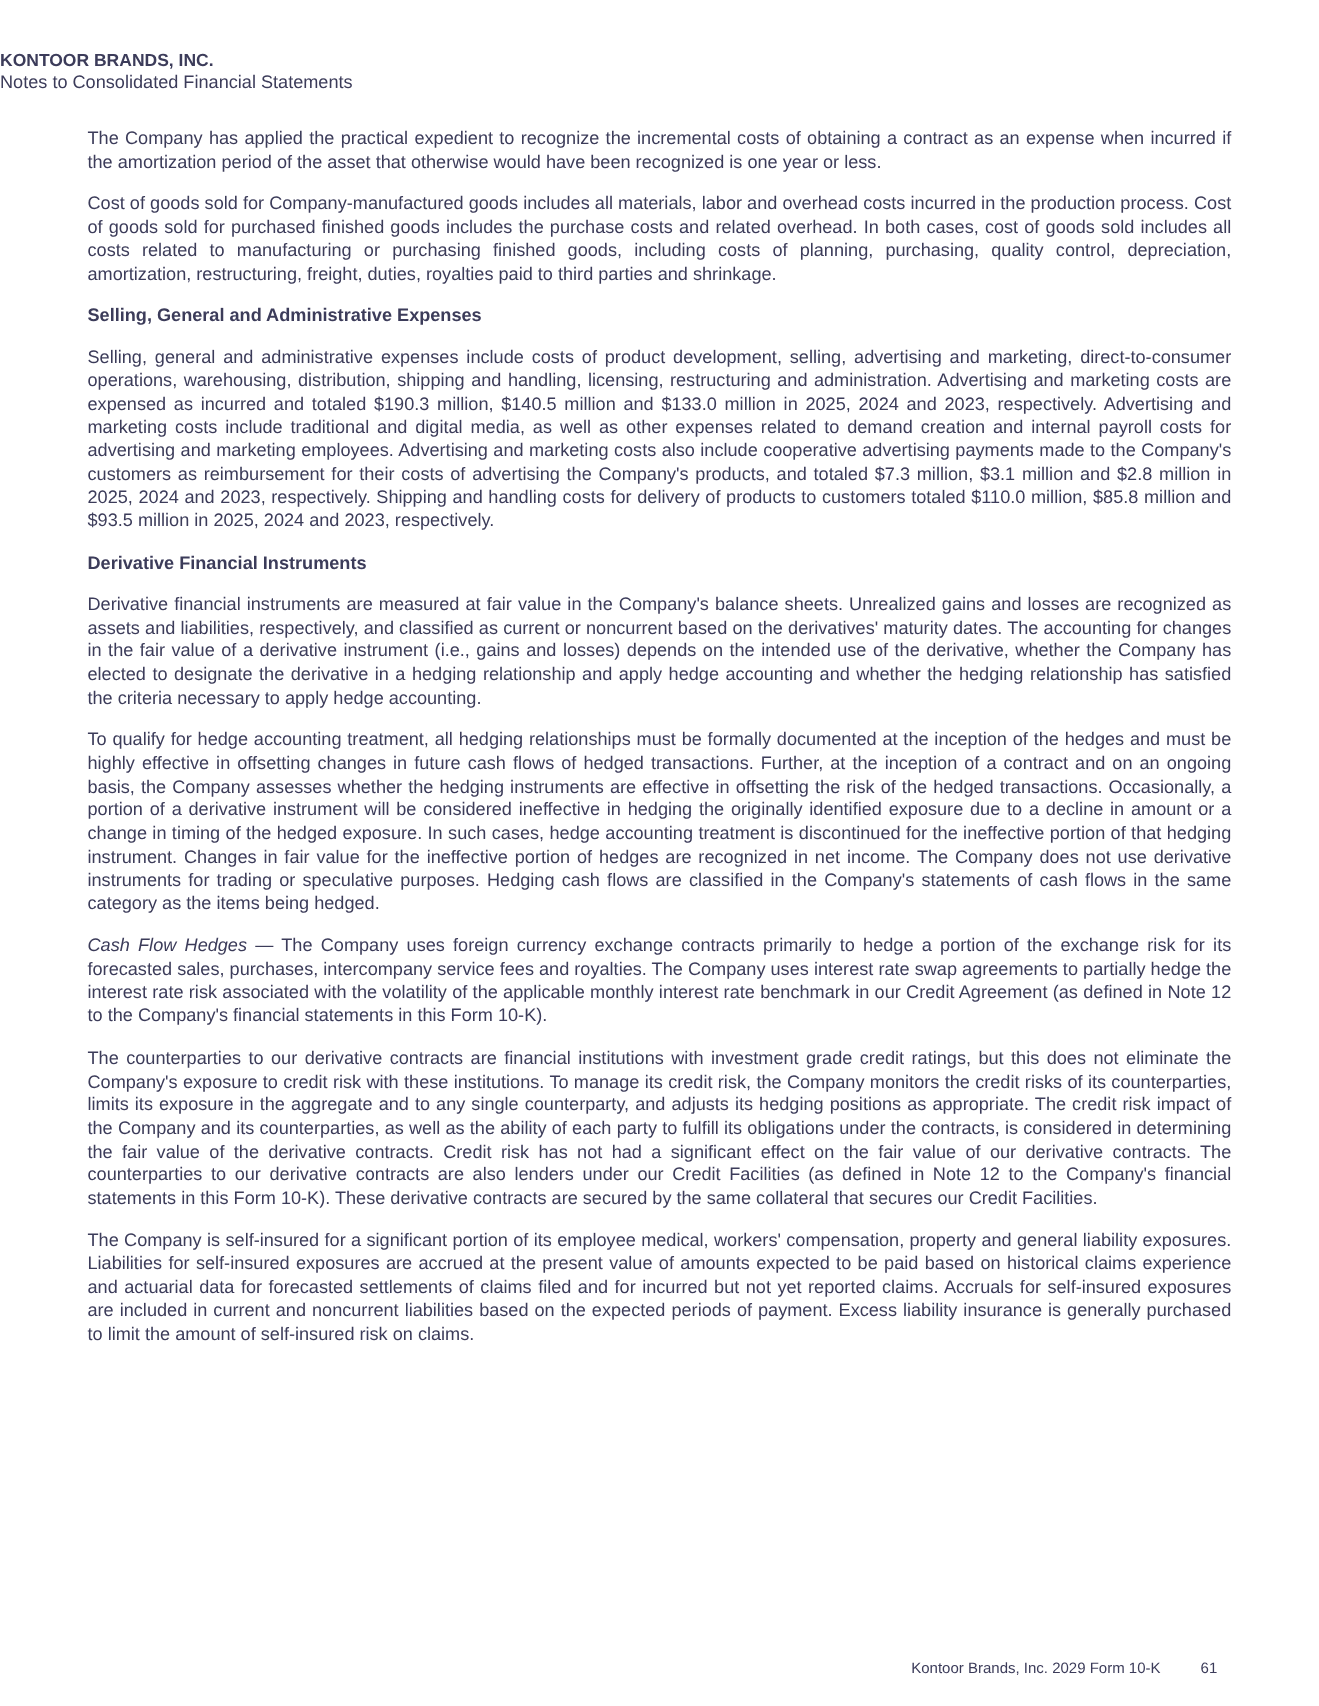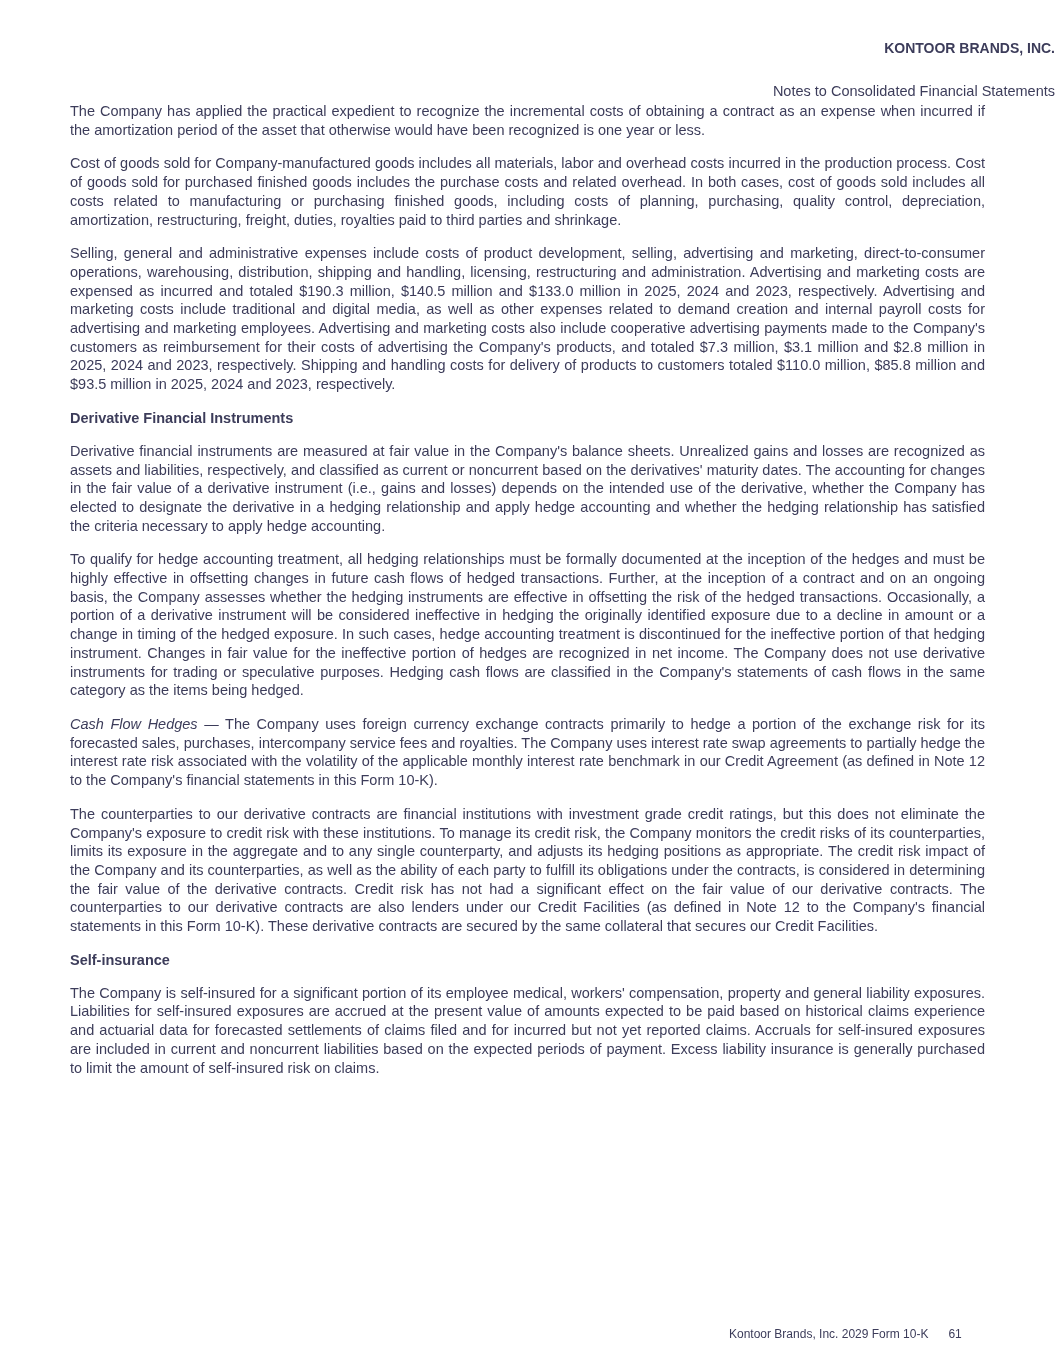--- a/index.html
+++ b/index.html
@@ -1,47 +1,47 @@
 <!DOCTYPE html>
 <html><head>
 <meta charset="utf-8">
 <style>
   html, body { margin: 0; padding: 0; background: #ffffff; }
   body { width: 1055px; height: 1365px; position: relative; overflow: hidden;
          font-family: "Liberation Sans", sans-serif; color: #3c3c5a; }
-  .header { position: absolute; top: 39px; left: 0; width: 1055px; text-align: right; }
+  .header { position: absolute; top: 39px; left: 0; width: 1055px; text-align: left; }
   .company { font-size: 14px; font-weight: bold; line-height: 18px; }
-  .subtitle { font-size: 14.5px; line-height: 18px; margin-top: 25px; }
+  .subtitle { font-size: 14.5px; line-height: 18px; }
   .content { position: absolute; top: 102px; left: 70px; width: 915px; }
   p { margin: 0 0 15px 0; font-size: 14.5px; line-height: 18.7px; text-align: justify; }
   h3 { margin: 0 0 15px 0; font-size: 14.5px; line-height: 18px; font-weight: bold; }
   em { }
   .footer { position: absolute; top: 1327px; left: 729px; font-size: 12px; color: #3c3c5a; }
-  .footer .page { margin-left: 20px; }
+  .footer .page { margin-left: 32px; }
 </style>
 </head>
 <body>
 
 <div class="header">
   <div class="company">KONTOOR BRANDS, INC.</div>
   <div class="subtitle">Notes to Consolidated Financial Statements</div>
 </div>
 
 <div class="content">
   <p>The Company has applied the practical expedient to recognize the incremental costs of obtaining a contract as an expense when incurred if the amortization period of the asset that otherwise would have been recognized is one year or less.</p>
 
   <p>Cost of goods sold for Company-manufactured goods includes all materials, labor and overhead costs incurred in the production process. Cost of goods sold for purchased finished goods includes the purchase costs and related overhead. In both cases, cost of goods sold includes all costs related to manufacturing or purchasing finished goods, including costs of planning, purchasing, quality control, depreciation, amortization, restructuring, freight, duties, royalties paid to third parties and shrinkage.</p>
 
+  <h3>Selling, General and Administrative Expenses</h3>
   <p>Selling, general and administrative expenses include costs of product development, selling, advertising and marketing, direct-to-consumer operations, warehousing, distribution, shipping and handling, licensing, restructuring and administration. Advertising and marketing costs are expensed as incurred and totaled $190.3 million, $140.5 million and $133.0 million in 2025, 2024 and 2023, respectively. Advertising and marketing costs include traditional and digital media, as well as other expenses related to demand creation and internal payroll costs for advertising and marketing employees. Advertising and marketing costs also include cooperative advertising payments made to the Company's customers as reimbursement for their costs of advertising the Company's products, and totaled $7.3 million, $3.1 million and $2.8 million in 2025, 2024 and 2023, respectively. Shipping and handling costs for delivery of products to customers totaled $110.0 million, $85.8 million and $93.5 million in 2025, 2024 and 2023, respectively.</p>
 
   <h3>Derivative Financial Instruments</h3>
   <p>Derivative financial instruments are measured at fair value in the Company's balance sheets. Unrealized gains and losses are recognized as assets and liabilities, respectively, and classified as current or noncurrent based on the derivatives' maturity dates. The accounting for changes in the fair value of a derivative instrument (i.e., gains and losses) depends on the intended use of the derivative, whether the Company has elected to designate the derivative in a hedging relationship and apply hedge accounting and whether the hedging relationship has satisfied the criteria necessary to apply hedge accounting.</p>
   <p>To qualify for hedge accounting treatment, all hedging relationships must be formally documented at the inception of the hedges and must be highly effective in offsetting changes in future cash flows of hedged transactions. Further, at the inception of a contract and on an ongoing basis, the Company assesses whether the hedging instruments are effective in offsetting the risk of the hedged transactions. Occasionally, a portion of a derivative instrument will be considered ineffective in hedging the originally identified exposure due to a decline in amount or a change in timing of the hedged exposure. In such cases, hedge accounting treatment is discontinued for the ineffective portion of that hedging instrument. Changes in fair value for the ineffective portion of hedges are recognized in net income. The Company does not use derivative instruments for trading or speculative purposes. Hedging cash flows are classified in the Company's statements of cash flows in the same category as the items being hedged.</p>
   <p><em>Cash Flow Hedges</em><span> — The Company uses foreign currency exchange contracts primarily to hedge a portion of the exchange risk for its forecasted sales, purchases, intercompany service fees and royalties. The Company uses interest rate swap agreements to partially hedge the interest rate risk associated with the volatility of the applicable monthly interest rate benchmark in our Credit Agreement (as defined in Note 12 to the Company's financial statements in this Form 10-K).</span></p>
   <p>The counterparties to our derivative contracts are financial institutions with investment grade credit ratings, but this does not eliminate the Company's exposure to credit risk with these institutions. To manage its credit risk, the Company monitors the credit risks of its counterparties, limits its exposure in the aggregate and to any single counterparty, and adjusts its hedging positions as appropriate. The credit risk impact of the Company and its counterparties, as well as the ability of each party to fulfill its obligations under the contracts, is considered in determining the fair value of the derivative contracts. Credit risk has not had a significant effect on the fair value of our derivative contracts. The counterparties to our derivative contracts are also lenders under our Credit Facilities (as defined in Note 12 to the Company's financial statements in this Form 10-K). These derivative contracts are secured by the same collateral that secures our Credit Facilities.</p>
 
-  <h3>Self-insurance</h3>
   <p>The Company is self-insured for a significant portion of its employee medical, workers' compensation, property and general liability exposures. Liabilities for self-insured exposures are accrued at the present value of amounts expected to be paid based on historical claims experience and actuarial data for forecasted settlements of claims filed and for incurred but not yet reported claims. Accruals for self-insured exposures are included in current and noncurrent liabilities based on the expected periods of payment. Excess liability insurance is generally purchased to limit the amount of self-insured risk on claims.</p>
 </div>
 
 <div class="footer">
   <span>Kontoor Brands, Inc. 2029 Form 10-K</span><span class="page">61</span>
 </div>
 
 </body></html>

